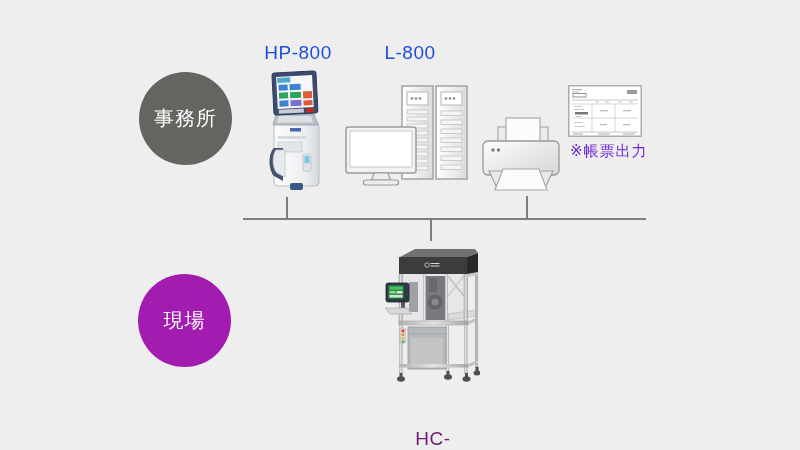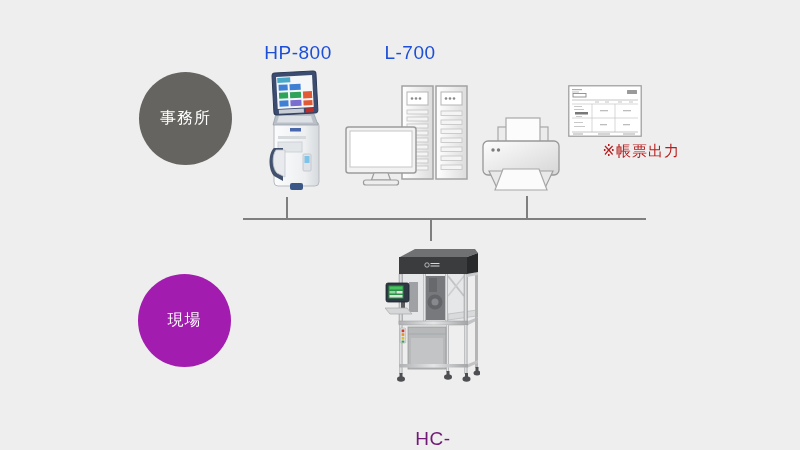--- a/index.html
+++ b/index.html
@@ -4,44 +4,44 @@
 <style>
   html,body{margin:0;padding:0;}
   .canvas{
     position:relative;width:800px;height:450px;overflow:hidden;
     background:#eeeeee;
     font-family:"Liberation Sans","DejaVu Sans",sans-serif;
   }
   .abs{position:absolute;}
   .zone-circle{
     border-radius:50%;display:flex;align-items:center;justify-content:center;
-    color:#fff;font-size:16px;letter-spacing:1px;
+    color:#fff;font-size:20px;letter-spacing:1px;
   }
   .device-label{color:#1d4ed8;font-size:19px;text-align:center;letter-spacing:0.5px;}
   .ethernet-label{color:#5c5c5c;font-size:19px;letter-spacing:0.5px;}
-  .note-label{color:#b91c1c;font-size:15px;letter-spacing:1px;text-align:right;}
+  .note-label{color:#6d28d9;font-size:15px;letter-spacing:1px;}
   .hc-label{font-size:19px;letter-spacing:0.5px;text-align:center;}
   .net-line{background:#7f7f7f;}
   svg{display:block;}
 </style>
 </head>
 <body>
 
 <div class="canvas" style="background-color: rgb(238, 238, 238);">
 
   <div class="zone-circle abs" style="left: 139px; top: 72px; width: 93px; height: 93px; background-color: rgb(101, 100, 96); color: rgb(255, 255, 255);">
     <span>事務所</span>
   </div>
 
   <div class="zone-circle abs" style="left: 138px; top: 274px; width: 93px; height: 93px; background-color: #a21caf; color: rgb(255, 255, 255);">
     <span>現場</span>
   </div>
 
   <div class="device-label abs" style="left:258px;top:42px;width:80px;">HP-800</div>
-  <div class="device-label abs" style="left:370px;top:42px;width:80px;">L-700</div>
+  <div class="device-label abs" style="left:370px;top:42px;width:80px;">L-800</div>
 
   <div class="net-line abs" style="left: 243px; top: 218px; width: 403px; height: 2px; background-color: rgb(127, 127, 127);"></div>
   <div class="net-line abs" style="left: 286px; top: 197px; width: 2px; height: 21px; background-color: rgb(127, 127, 127);"></div>
   <div class="net-line abs" style="left: 526px; top: 196px; width: 2px; height: 22px; background-color: rgb(127, 127, 127);"></div>
   <div class="net-line abs" style="left: 430px; top: 220px; width: 2px; height: 21px; background-color: rgb(127, 127, 127);"></div>
 
   <div class="abs" style="left:266px;top:70px;">
     <svg width="58" height="122" viewBox="0 0 58 122">
       <defs>
         <linearGradient id="hpbody" x1="0" y1="0" x2="1" y2="0">

